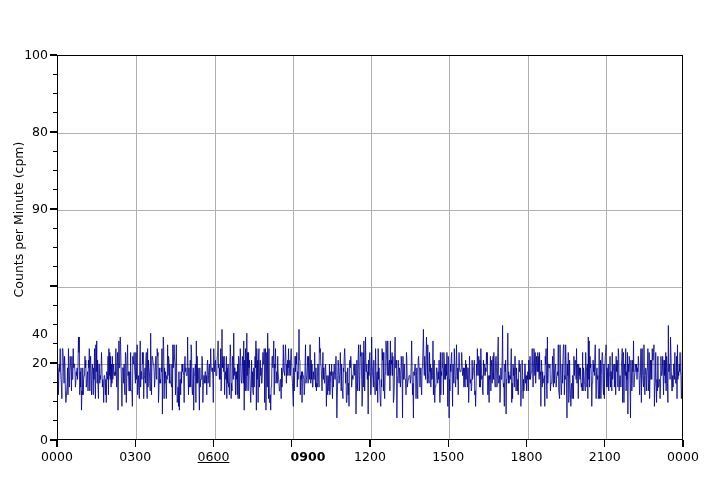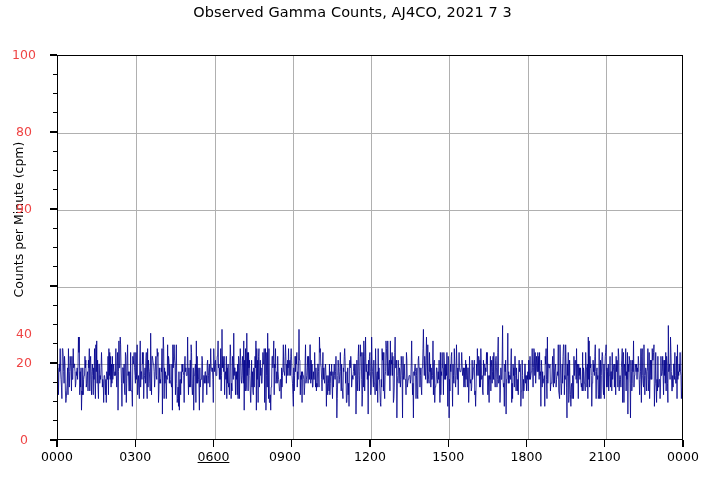--- a/index.html
+++ b/index.html
@@ -34,22 +34,22 @@
     background:#fff;
     overflow:hidden;
   }
   .hgrid,.vgrid{position:absolute;background:#b0b0b0;}
   .hgrid{left:0;width:100%;height:1px;}
   .vgrid{top:0;height:100%;width:1px;}
 
   
   .ytick-major{position:absolute;left:50.2px;width:7px;height:1.2px;background:#000;}
   .ytick-minor{position:absolute;left:53px;width:4px;height:1.2px;background:#000;}
-  .ytick-label-wrap{position:absolute;left:-60px;width:48px;text-align:center;
-    font-size:12.5px;color:#ef4444;}
+  .ytick-label-wrap{position:absolute;left:-60px;width:48px;text-align:right;
+    font-size:12.5px;color:#000000;}
 
   .xtick-major{position:absolute;top:440px;width:1.2px;height:7px;background:#000;}
   .xtick-label{
     position:absolute;top:449px;width:70px;margin-left:-35px;
     text-align:center;font-size:12.5px;color:#000;
   }
 
   
   #xlabel{
     position:absolute;left:57px;top:468px;width:626px;
@@ -61,21 +61,20 @@
     transform:rotate(-90deg);transform-origin:center center;
   }
 
   #series-svg{position:absolute;left:0;top:0;width:626px;height:385px;display:block;}
 </style>
 </head>
 <body>
 
 <div id="figure">
 
-  <div id="title">Observed Gamma Counts, AJ4CO, 2021 7 3</div>
 
 
   <div id="ylabel">Counts per Minute (cpm)</div>
 
   <div id="tick-layer">
       <div class="ytick-major" style="top: 439.4px;"></div>
       <div class="ytick-label-wrap" style="left: 0px; width: 48px; position: absolute; top: 432px;">0</div>
       <div class="ytick-major" style="top: 362.4px;"></div>
       <div class="ytick-label-wrap" style="left: 0px; width: 48px; position: absolute; top: 355px;">20</div>
       <div class="ytick-major" style="top: 285.4px;"></div>
@@ -101,21 +100,21 @@
       <div class="ytick-minor" style="top: 112.15px;"></div>
       <div class="ytick-minor" style="top: 92.9px;"></div>
       <div class="ytick-minor" style="top: 73.65px;"></div>
       <div class="xtick-major" style="left: 56.4px;"></div>
       <div class="xtick-label" style="left: 57px;">0000</div>
       <div class="xtick-major" style="left: 134.65px;"></div>
       <div class="xtick-label" style="left: 135.25px;">0300</div>
       <div class="xtick-major" style="left: 212.9px;"></div>
       <div class="xtick-label" style="left: 213.5px; text-decoration: underline;">0600</div>
       <div class="xtick-major" style="left: 291.15px;"></div>
-      <div class="xtick-label" style="left: 285px;">0900</div>
+      <div class="xtick-label" style="left: 308px; font-weight: bold;">0900</div>
       <div class="xtick-major" style="left: 369.4px;"></div>
       <div class="xtick-label" style="left: 370px;">1200</div>
       <div class="xtick-major" style="left: 447.65px;"></div>
       <div class="xtick-label" style="left: 448.25px;">1500</div>
       <div class="xtick-major" style="left: 525.9px;"></div>
       <div class="xtick-label" style="left: 526.5px;">1800</div>
       <div class="xtick-major" style="left: 604.15px;"></div>
       <div class="xtick-label" style="left: 604.75px;">2100</div>
       <div class="xtick-major" style="left: 682.4px;"></div>
       <div class="xtick-label" style="left: 683px;">0000</div>

